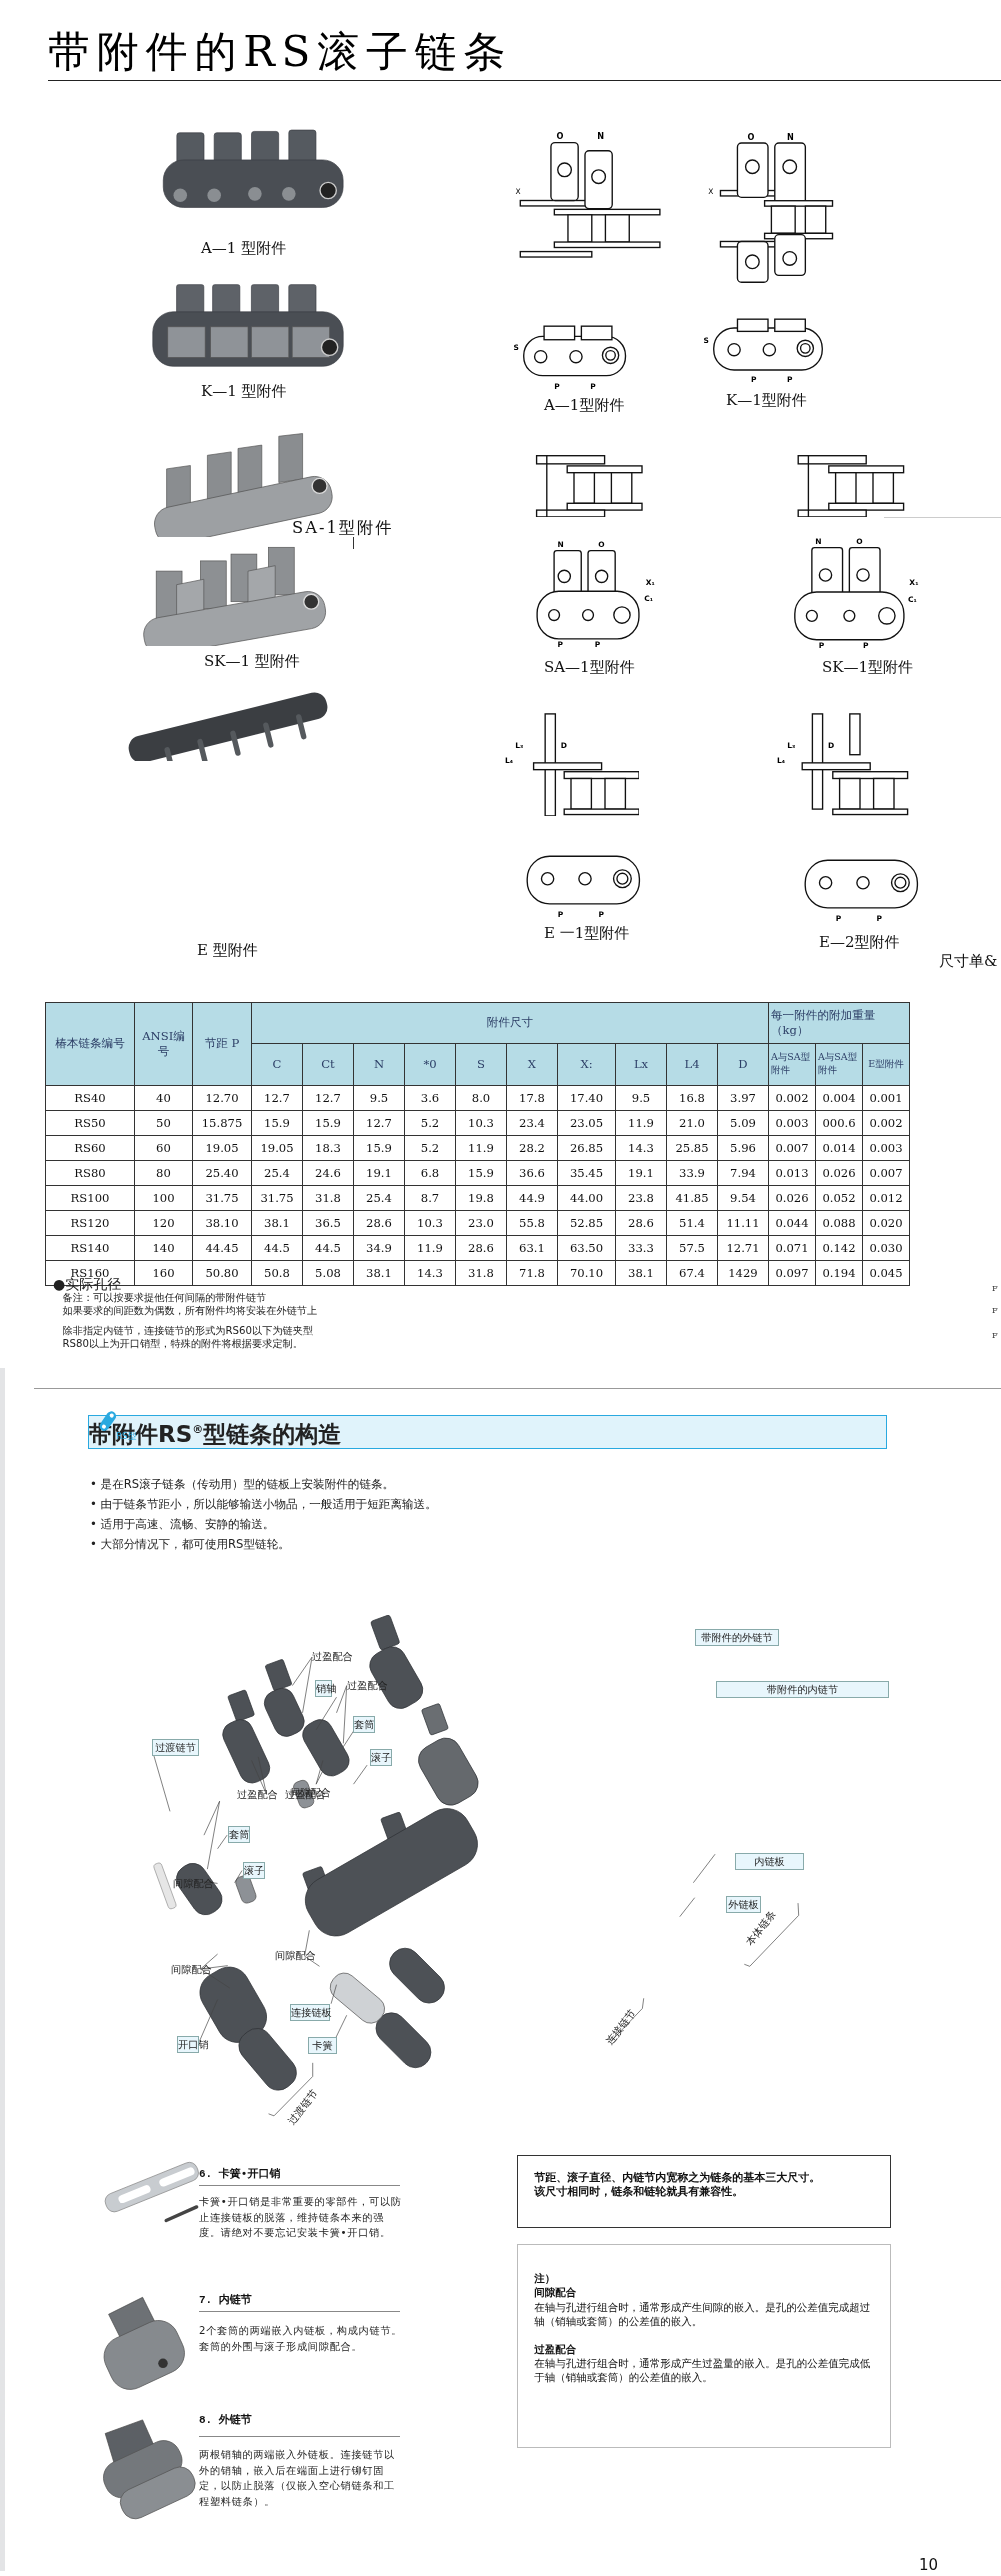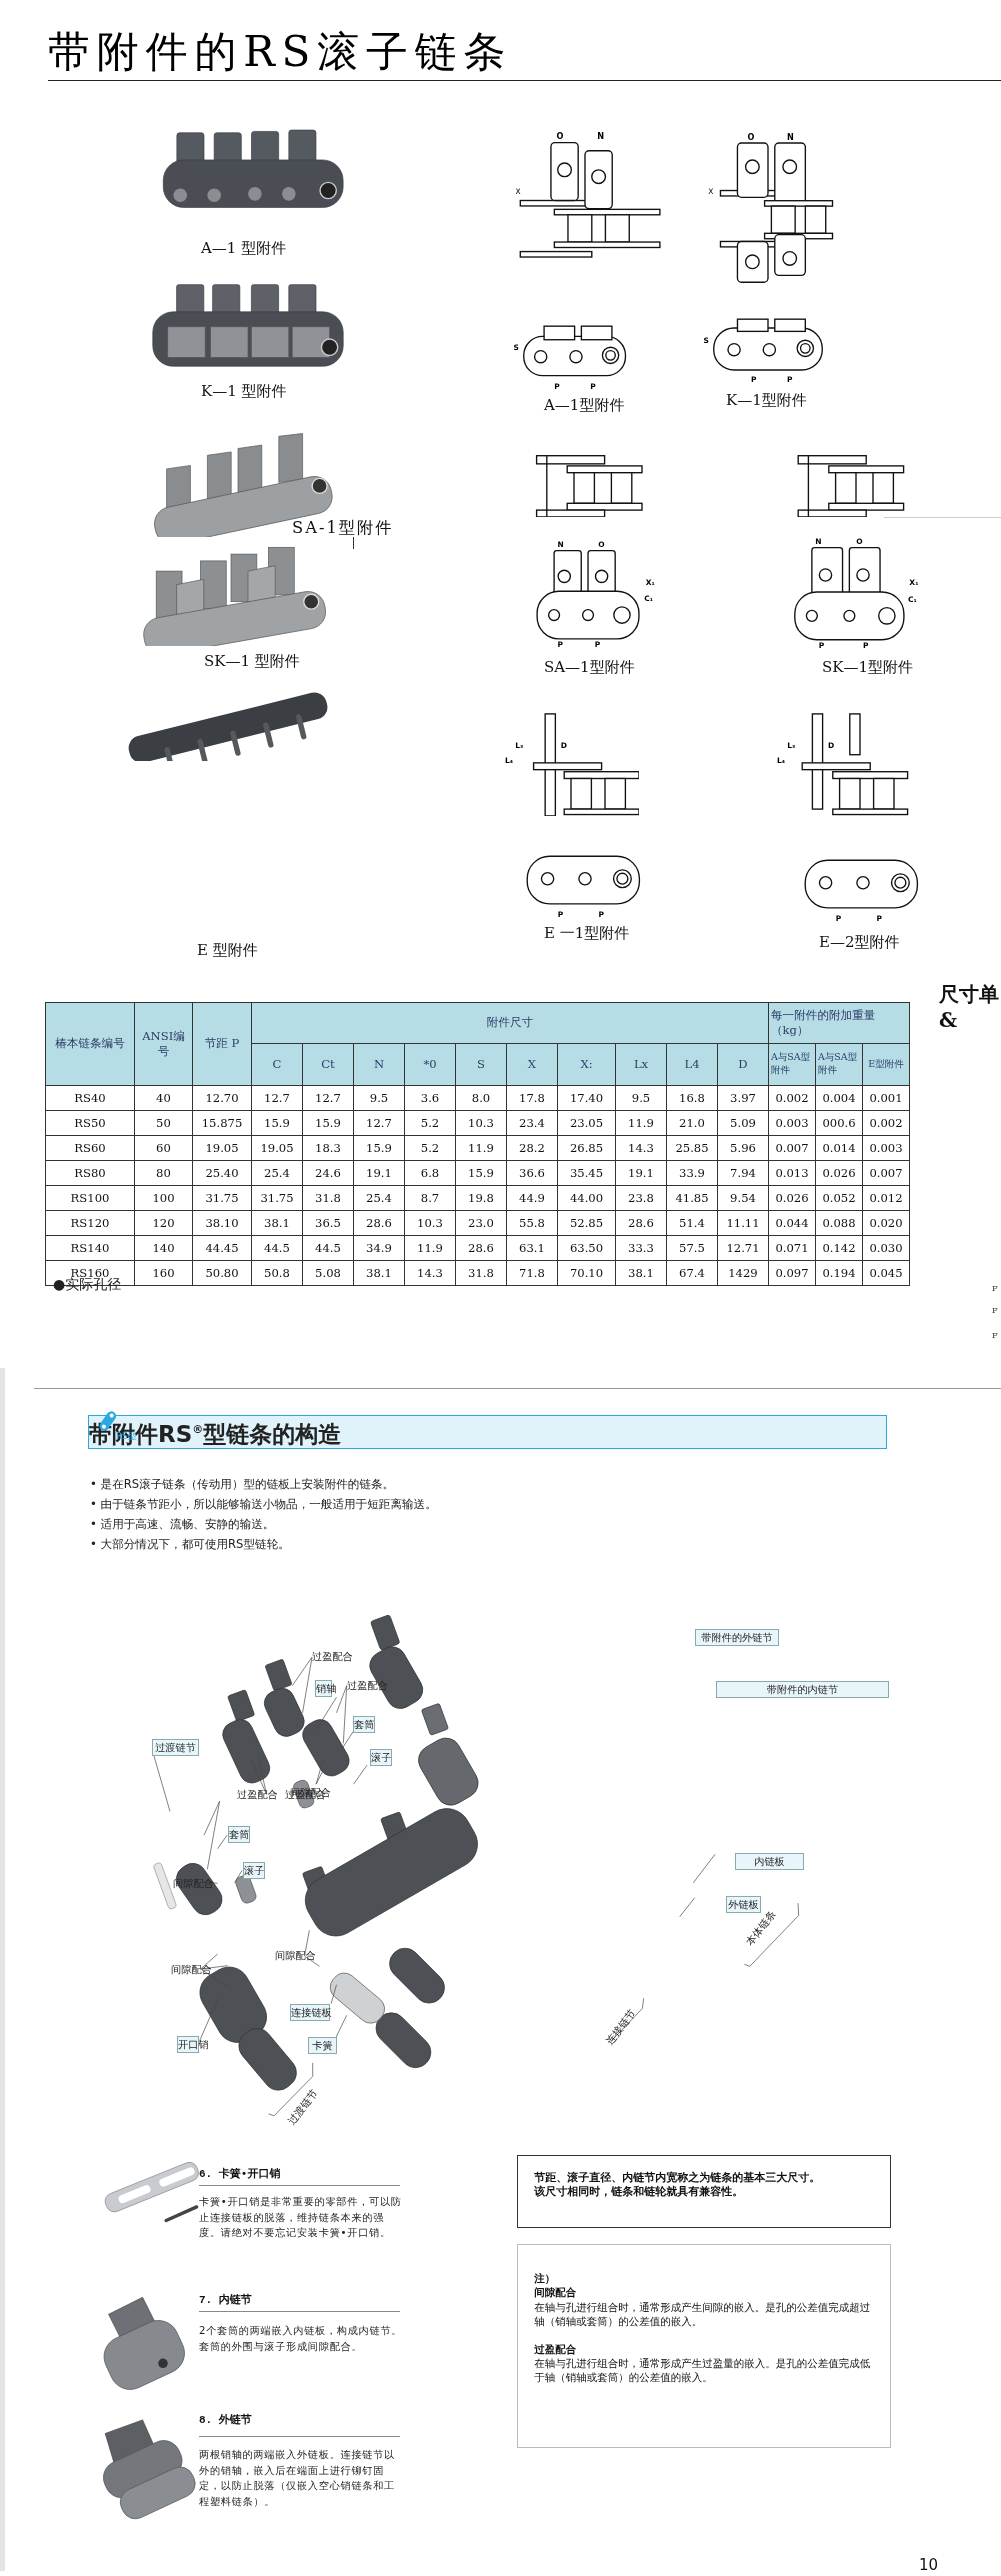--- a/index.html
+++ b/index.html
@@ -7,21 +7,21 @@
   .abs{position:absolute;}
   
   .page-title{left:48px;top:24px;font-size:42px;letter-spacing:6.8px;font-family:"DejaVu Serif",serif;color:#000;}
   .title-rule{left:48px;top:80px;width:954px;height:1.4px;background:#222;}
   .right-rule{left:884px;top:517px;width:118px;height:0.7px;background:#ccc;}
   .cap{font-size:15px;color:#111;white-space:nowrap;font-family:"DejaVu Serif",serif;}
   
   table.spec{position:absolute;left:45px;top:1002px;border-collapse:collapse;font-size:11.6px;font-family:"DejaVu Serif",serif;}
   table.spec th{background:#b6dce6;color:#2c3e66;font-weight:normal;border:0.7px solid #333;font-size:11.6px;padding:1.4px 2px;}
   table.spec td{border:0.7px solid #333;text-align:center;height:24px;padding:0 1.4px;color:#111;}
-  .unit{left:939px;top:981px;font-size:20px;font-weight:bold;}
+  .unit{left:939px;top:952px;font-size:15px;}
   .notes{left:53px;top:1278px;font-size:10.2px;line-height:13px;color:#222;font-family:"DejaVu Sans",sans-serif;}
   .notes .bullet-title{font-size:14px;}
   .fmark{font-size:8.2px;color:#333;}
   
   .sec-rule{left:34px;top:1388px;width:968px;height:0.7px;background:#999;}
   .left-strip{left:0;top:1368px;width:4.8px;height:1203px;background:#e3e4e6;}
   .sec-head{left:88px;top:1415px;width:799px;height:34px;background:#e0f3fb;border:1.4px solid #29a9e0;box-sizing:border-box;}
   .sec-head-title{left:0;right:0;top:2.7px;text-align:left;font-size:23px;font-weight:bold;font-family:"DejaVu Sans",sans-serif;color:#222;}
   .sec-head-title sup{font-size:11px;}
   .rs-tag{left:116px;top:1431px;font-size:8.8px;color:#29a9e0;font-family:"DejaVu Sans",sans-serif;}
@@ -478,20 +478,26 @@
         <td>1429</td>
         <td>0.097</td>
         <td>0.194</td>
         <td>0.045</td>
       </tr>
     </tbody>
 </table>
 
 <div class="abs notes">
   <div class="bullet-title">●实际孔径</div>
+  <div style="padding-left:9.5px">
+    <div>备注：可以按要求提他任何间隔的带附件链节</div>
+    <div>如果要求的间距数为偶数，所有附件均将安装在外链节上</div>
+    <div style="margin-top:6.8px">除非指定内链节，连接链节的形式为RS60以下为链夹型</div>
+    <div>RS80以上为开口销型，特殊的附件将根据要求定制。</div>
+  </div>
 </div>
 <div class="abs fmark" style="left:992px;top:1283px">F</div>
 <div class="abs fmark" style="left:992px;top:1305px">F</div>
 <div class="abs fmark" style="left:992px;top:1330px">F</div>
 
 <div class="abs left-strip"></div>
 <div class="abs sec-rule"></div>
 <div class="abs sec-head">
   <div class="abs sec-head-title"><span>带附件RS</span><sup>®</sup><span>型链条的构造</span></div>
 </div>

